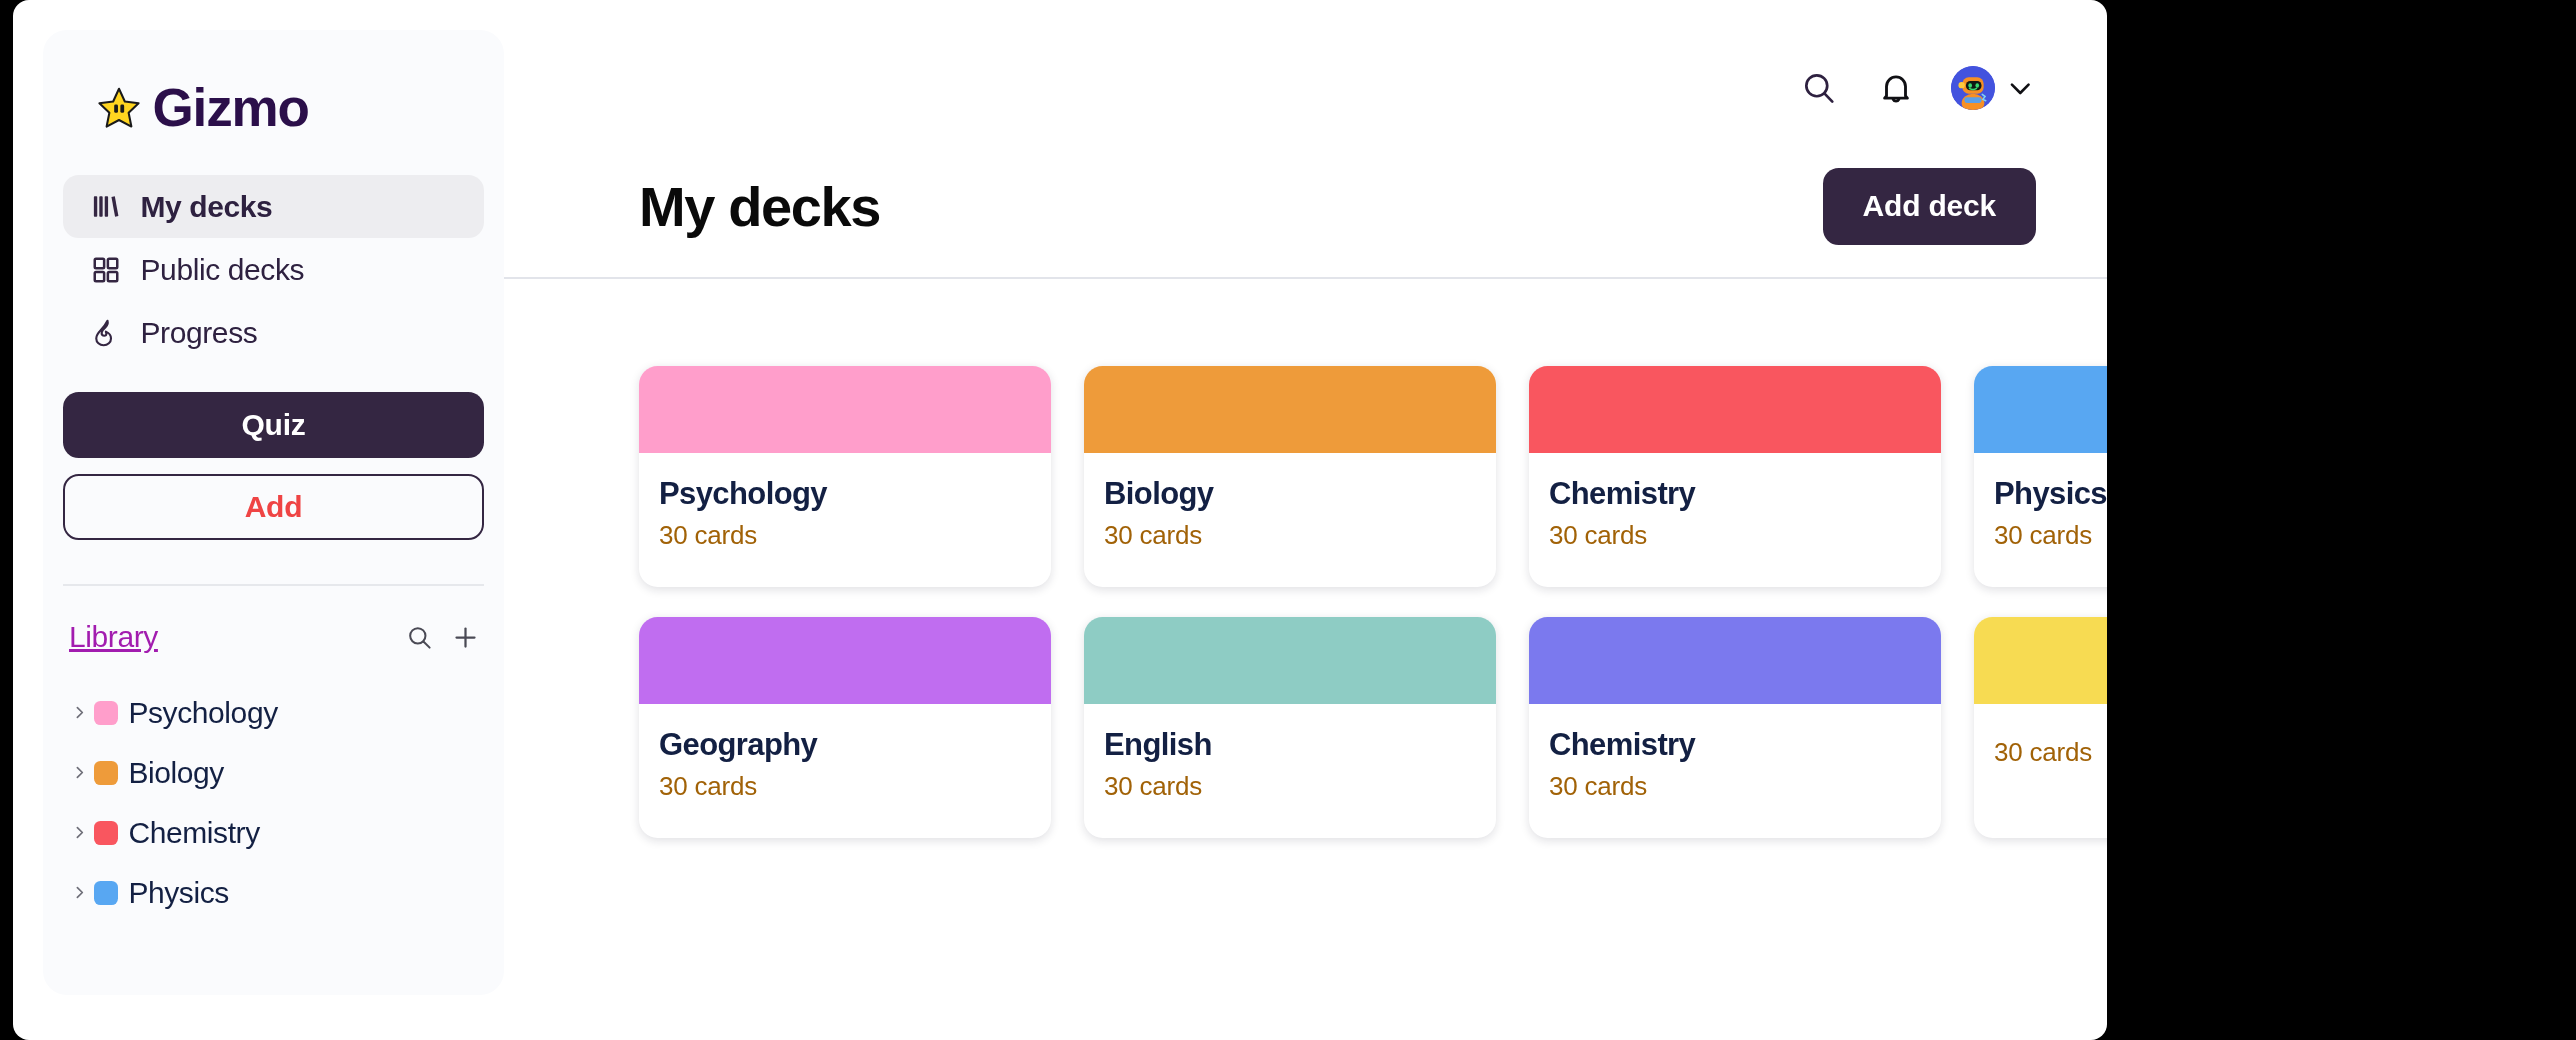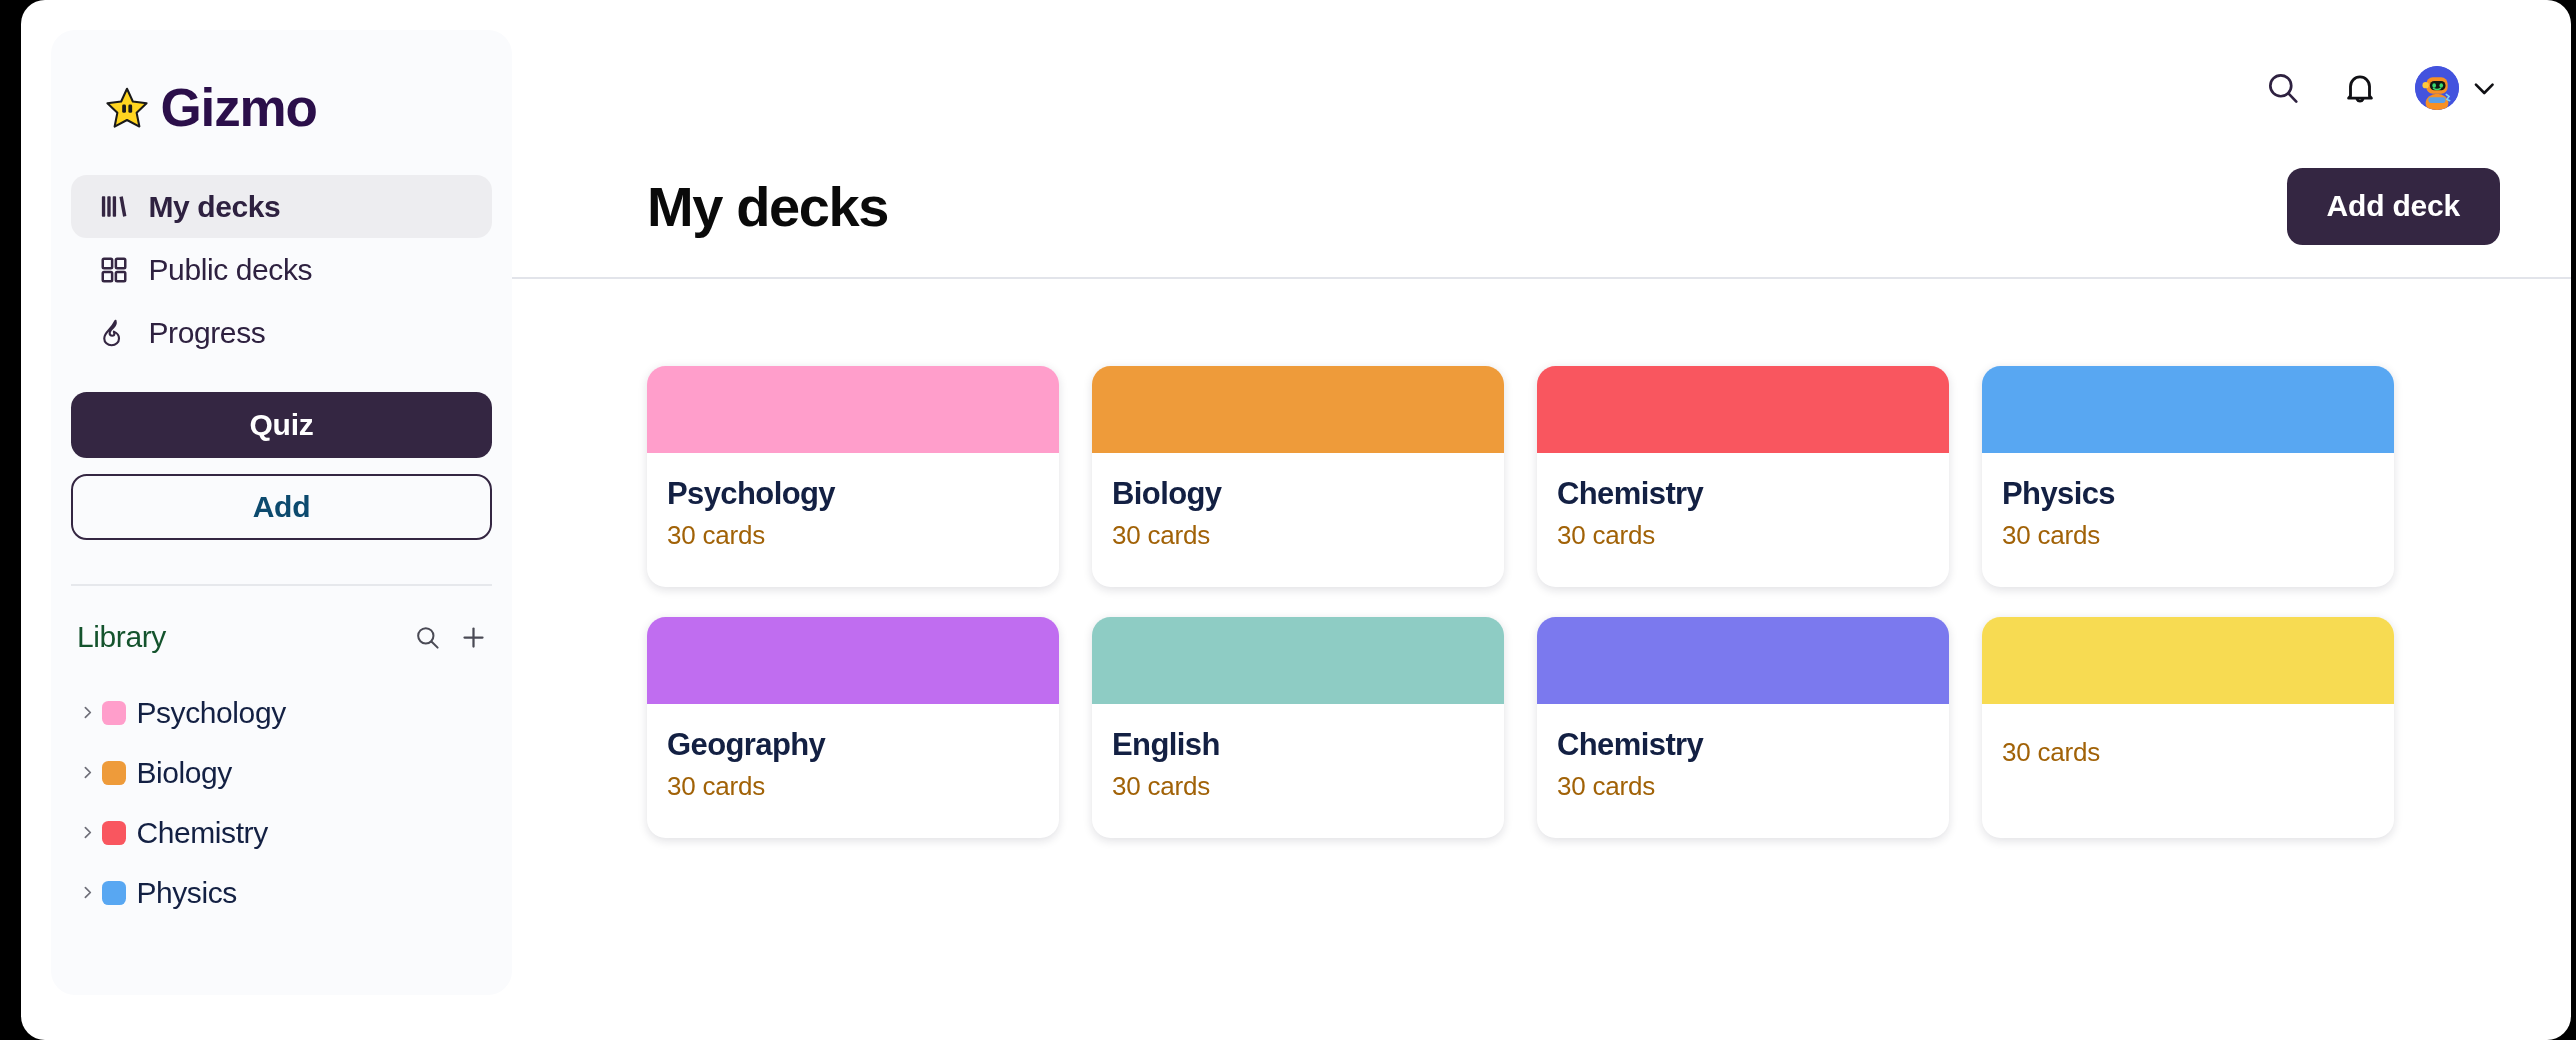--- a/index.html
+++ b/index.html
@@ -5,24 +5,24 @@
   * { box-sizing: border-box; margin: 0; padding: 0; }
   html, body {
     width: 2576px; height: 1040px;
     background: #000;
     font-family: "Liberation Sans", sans-serif;
     overflow: hidden;
   }
 
   .app-window {
     position: absolute;
-    left: 21px; top: 0px;
-    width: 2550px; height: 1040px;
+    left: 13px; top: 0px;
+    width: 2094px; height: 1040px;
     background: #FFFFFF;
-    border-radius: 24px;
+    border-radius: 16px;
     overflow: hidden;
   }
 
   
   .sidebar {
     position: absolute;
     left: 30px; top: 30px;
     width: 461px; height: 965px;
     background: #FAFBFD;
     border-radius: 24px;
@@ -58,38 +58,39 @@
   .btn-primary {
     display: flex; align-items: center; justify-content: center;
     height: 66px; border-radius: 15.7px;
     background: #342642; color: #FFFFFF;
     font-size: 30px; font-weight: 700; letter-spacing: -0.2px;
     cursor: pointer; border: none; width: 100%;
   }
   .btn-outline {
     display: flex; align-items: center; justify-content: center;
     height: 66px; border-radius: 15.7px; margin-top: 15.7px;
-    background: #FAFBFD; color: #0c4a6e;
+    background: #FAFBFD; color: #ef4444;
     border: 2.1px solid #342642;
     font-size: 30px; font-weight: 700; letter-spacing: -0.2px;
     cursor: pointer; width: 100%;
   }
 
   .side-divider {
     height: 2.1px; background: #E6E8EC;
     margin: 37px 20px 0 20px;
   }
 
   .library-header {
     display: flex; align-items: center;
     margin: 34px 24px 0 26px;
   }
   .library-title {
-    font-size: 30px; color: #14532d; letter-spacing: -0.4px;
+    font-size: 30px; color: #a21caf; letter-spacing: -0.4px;
     flex: 1 1 auto;
+    text-decoration: underline;
   }
   .library-actions { display: flex; align-items: center; gap: 15.7px; }
   .lib-icon { width: 30px; height: 30px; cursor: pointer; display:flex; align-items:center; justify-content:center;}
 
   .tree { margin-top: 28.5px; padding: 0 21.4px; }
   .tree-item {
     display: flex; align-items: center; gap: 0;
     height: 60px; cursor: pointer; padding-left: 4.3px;
   }
   .tree-chevron {

